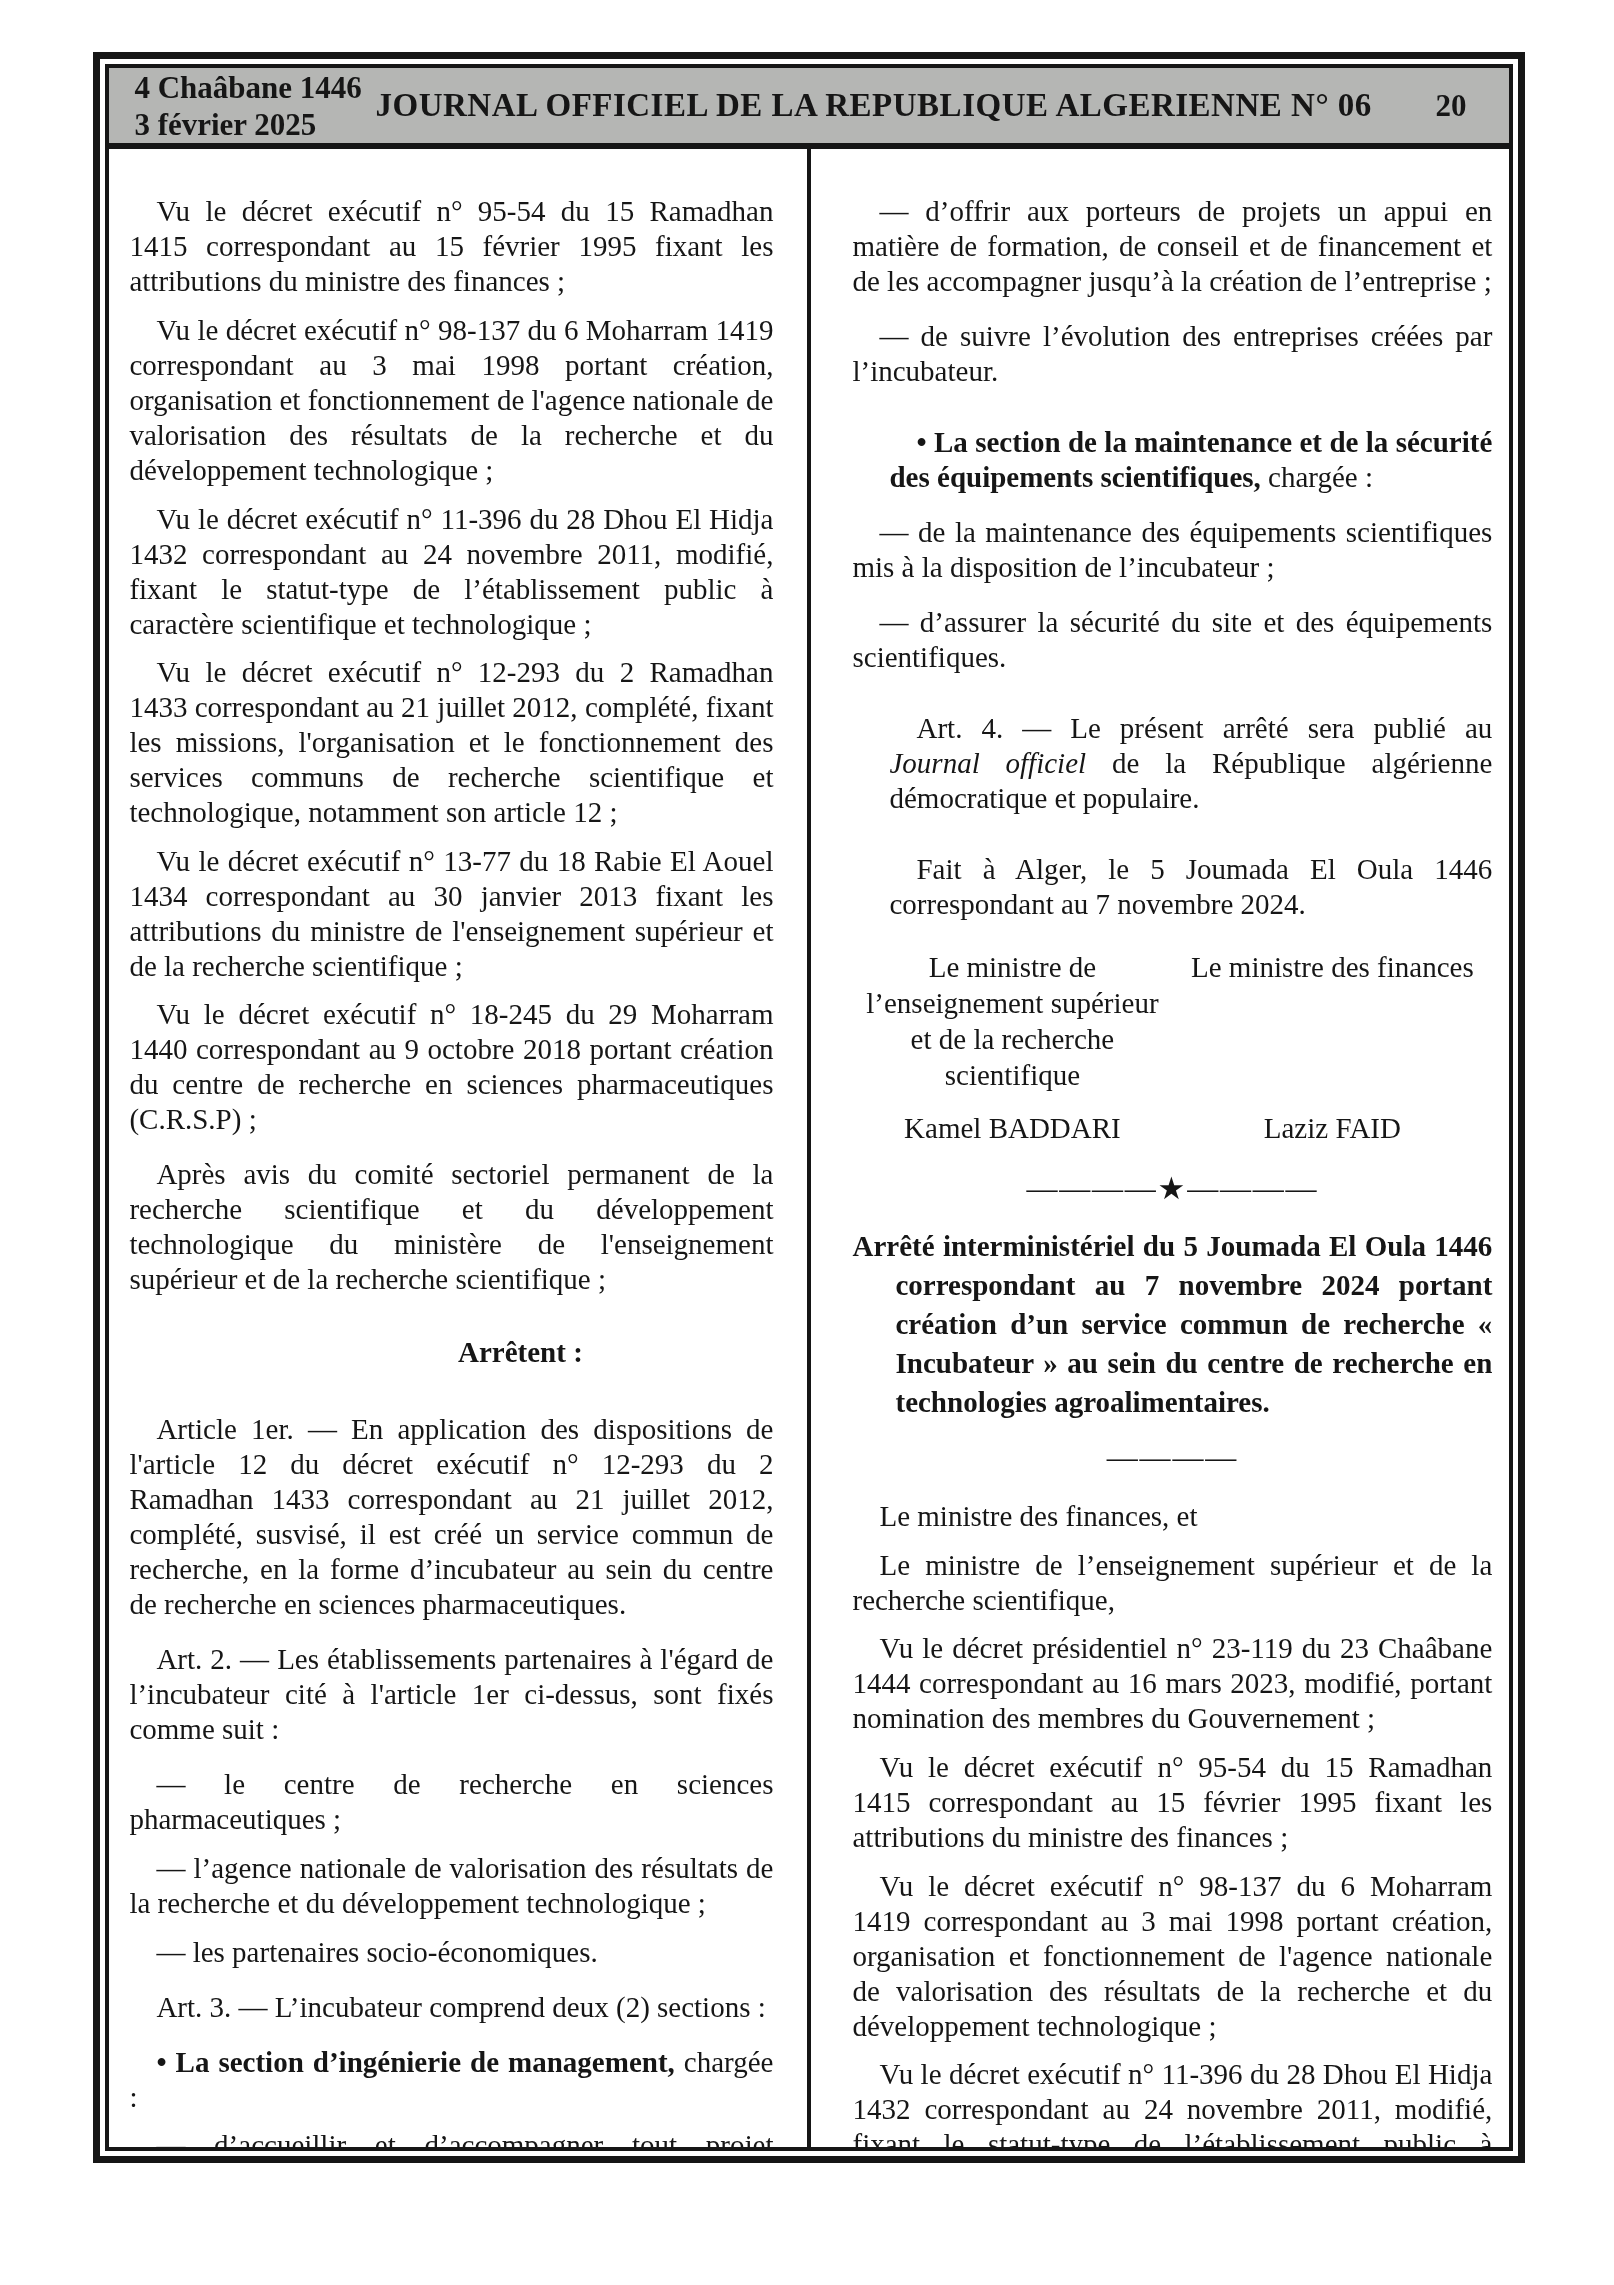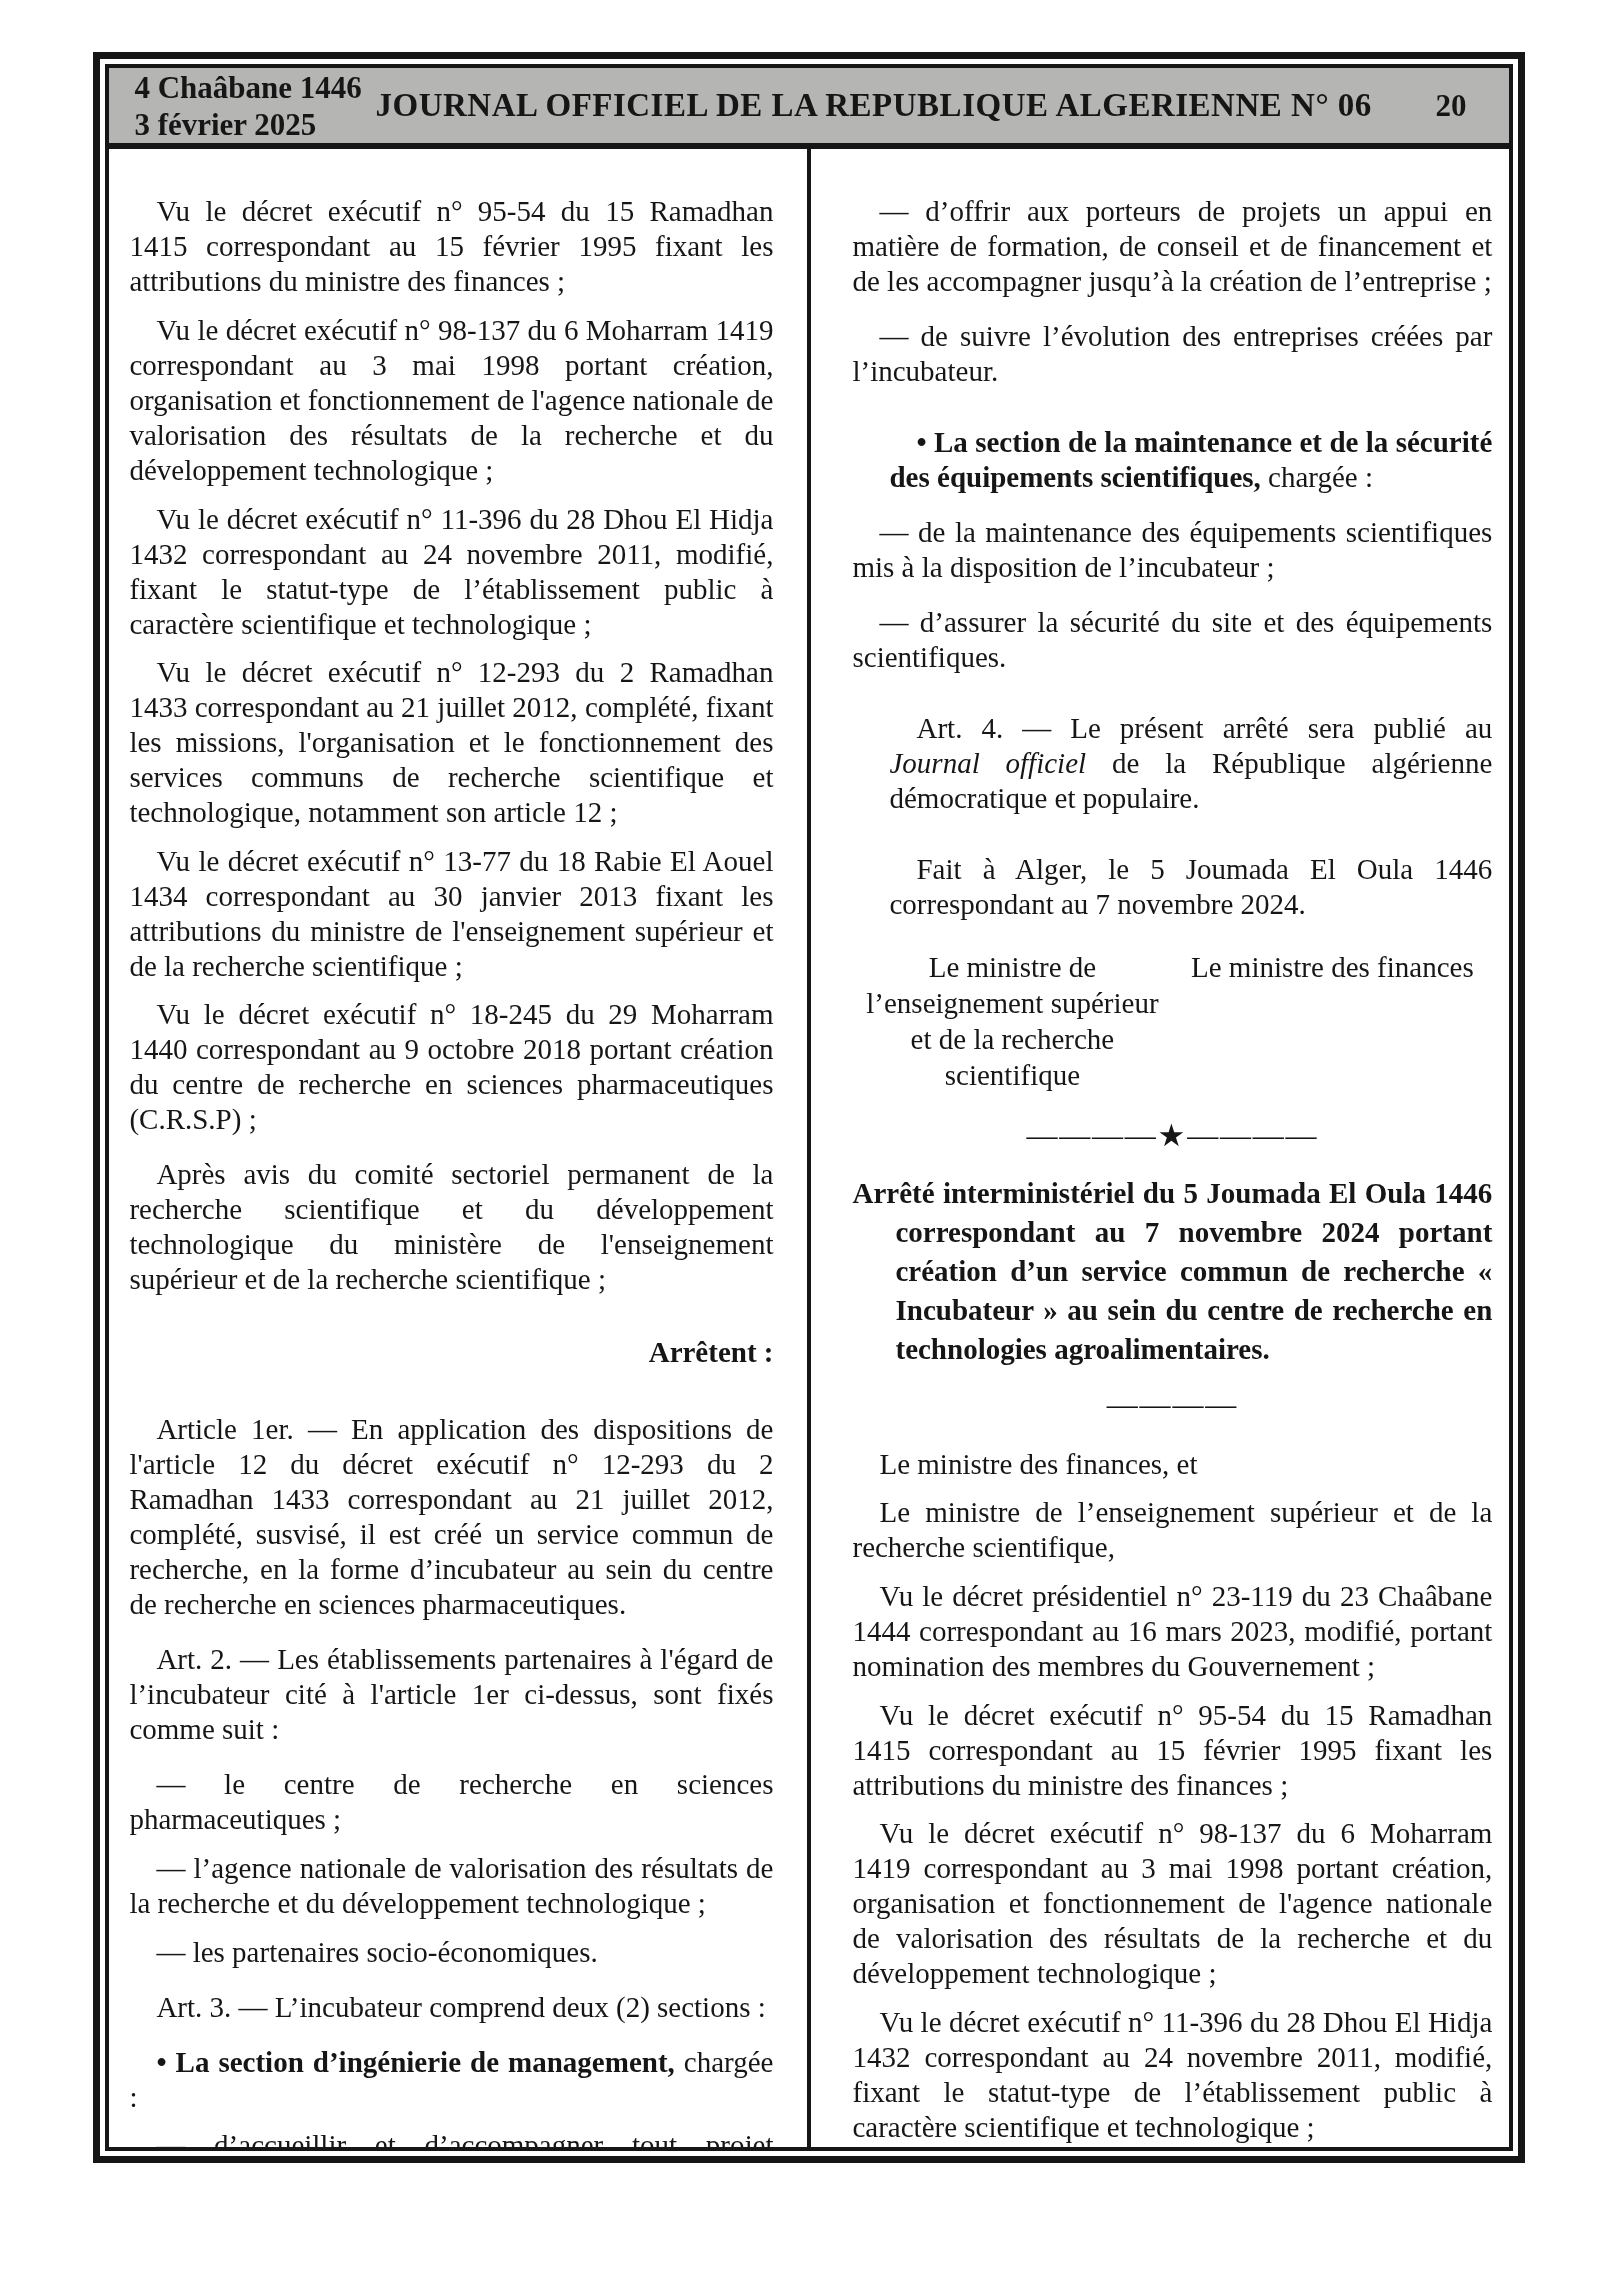--- a/index.html
+++ b/index.html
@@ -37,21 +37,21 @@
   }
   .col{box-sizing:border-box;width:50%;padding:45px 25px 0 20px;}
   .col.right{padding:45px 16.3px 0 33px;}
   .p{
     margin:0 0 13.6px;font-size:29px;line-height:35px;
     text-align:justify;text-indent:27px;
   }
   .gap-md{margin-top:20px;}
   .gap-lg{margin-top:36px;margin-left:37px;}
   .arretent{
-    font-weight:700;text-align:right;text-indent:0;
+    font-weight:700;text-align:center;text-indent:0;
     padding-left:138px;margin:38px 0 42px;
   }
   .p strong{font-weight:700;}
   .p em{font-style:italic;}
   .sig-row{display:flex;margin:27px 0 0;}
   .sig-cell{width:50%;text-align:center;font-size:29px;line-height:36px;padding:0 9px;box-sizing:border-box;}
   .sig-name-row{display:flex;margin:16.3px 0 7.2px;}
   .sig-name{width:50%;text-align:center;font-size:29px;line-height:36px;}
   .sep{
     text-align:center;font-size:31px;line-height:36px;
@@ -108,20 +108,24 @@
         <p class="p gap-lg"><strong>• La section de la maintenance et de la sécurité des équipements scientifiques,</strong><span> chargée :</span></p>
         <p class="p gap-md">— de la maintenance des équipements scientifiques mis à la disposition de l’incubateur ;</p>
         <p class="p gap-md">— d’assurer la sécurité du site et des équipements scientifiques.</p>
         <p class="p gap-lg"><span>Art. 4. — Le présent arrêté sera publié au </span><em>Journal officiel</em><span> de la République algérienne démocratique et populaire.</span></p>
         <p class="p gap-lg">Fait à Alger, le 5 Joumada El Oula 1446 correspondant au 7 novembre 2024.</p>
 
         <div class="sig-row">
           <div class="sig-cell">Le ministre de l’enseignement supérieur et de la recherche scientifique</div>
           <div class="sig-cell">Le ministre des finances</div>
         </div>
+        <div class="sig-name-row">
+          <div class="sig-name">Kamel BADDARI</div>
+          <div class="sig-name">Laziz FAID</div>
+        </div>
 
         <p class="p sep">————★————</p>
 
         <p class="decree-title">Arrêté interministériel du 5 Joumada El Oula 1446 correspondant au 7 novembre 2024 portant création d’un service commun de recherche « Incubateur » au sein du centre de recherche en technologies agroalimentaires.</p>
 
         <p class="p sep plain-sep">————</p>
 
         <p class="p">Le ministre des finances, et</p>
         <p class="p">Le ministre de l’enseignement supérieur et de la recherche scientifique,</p>
 

